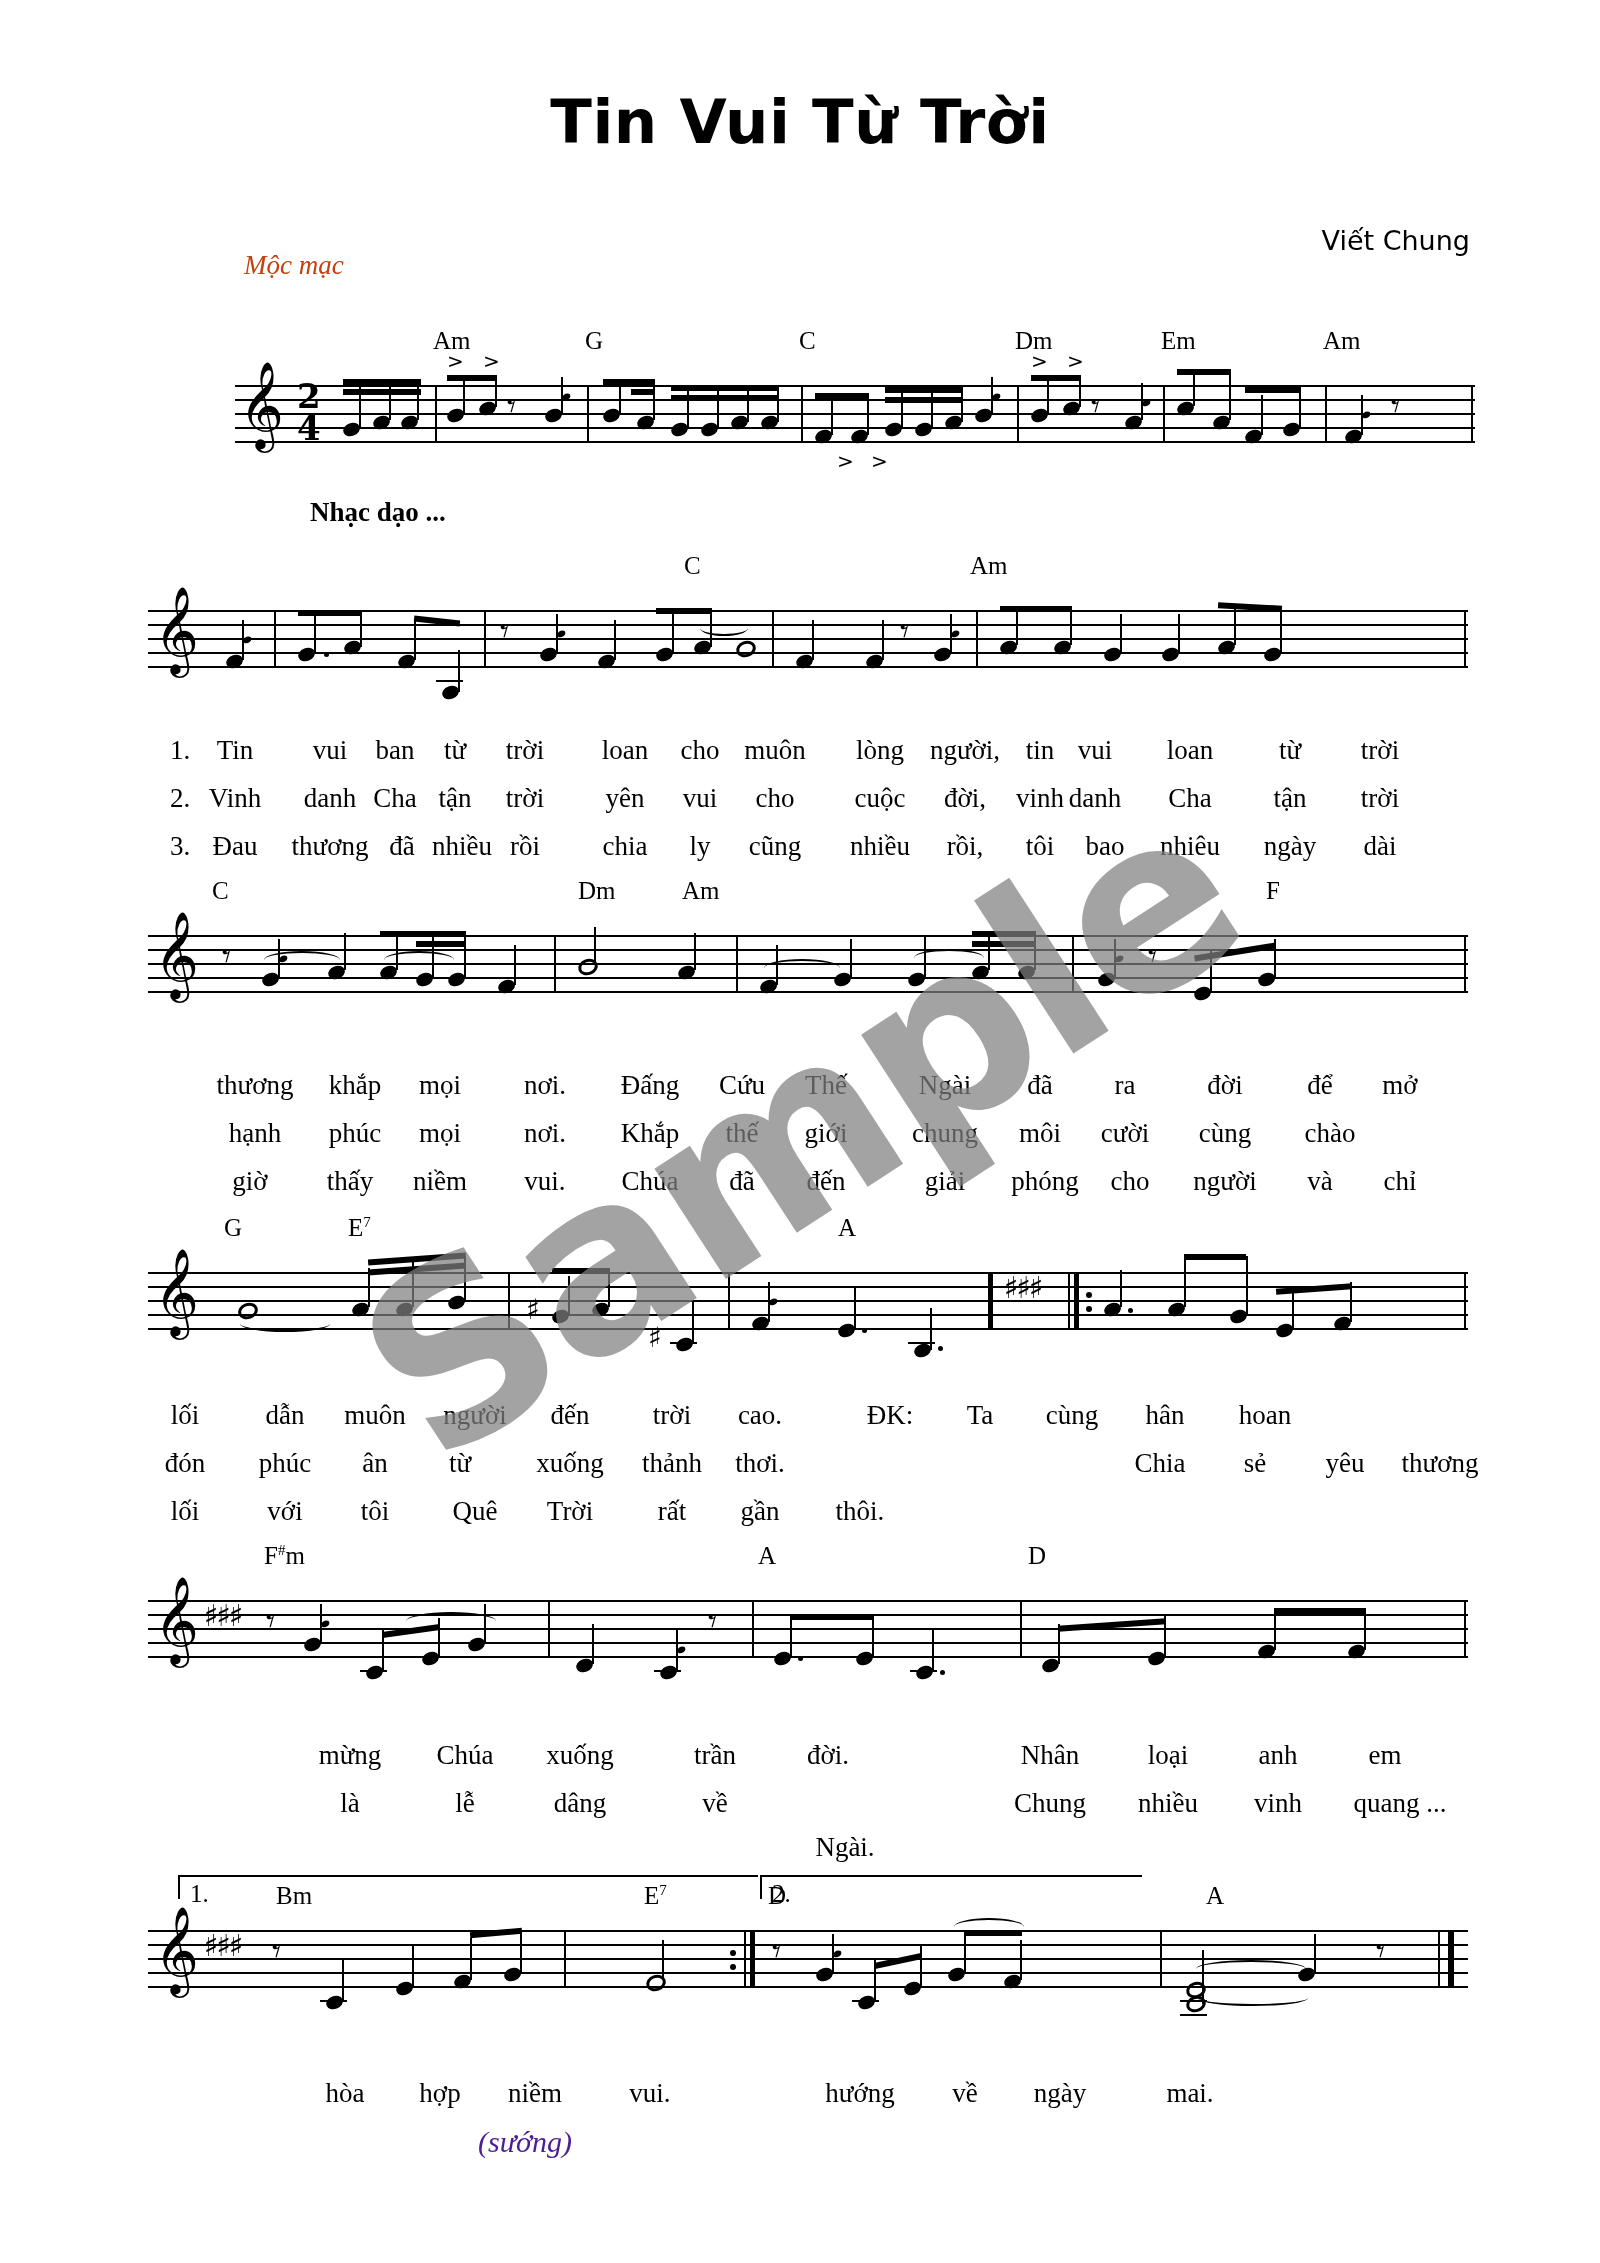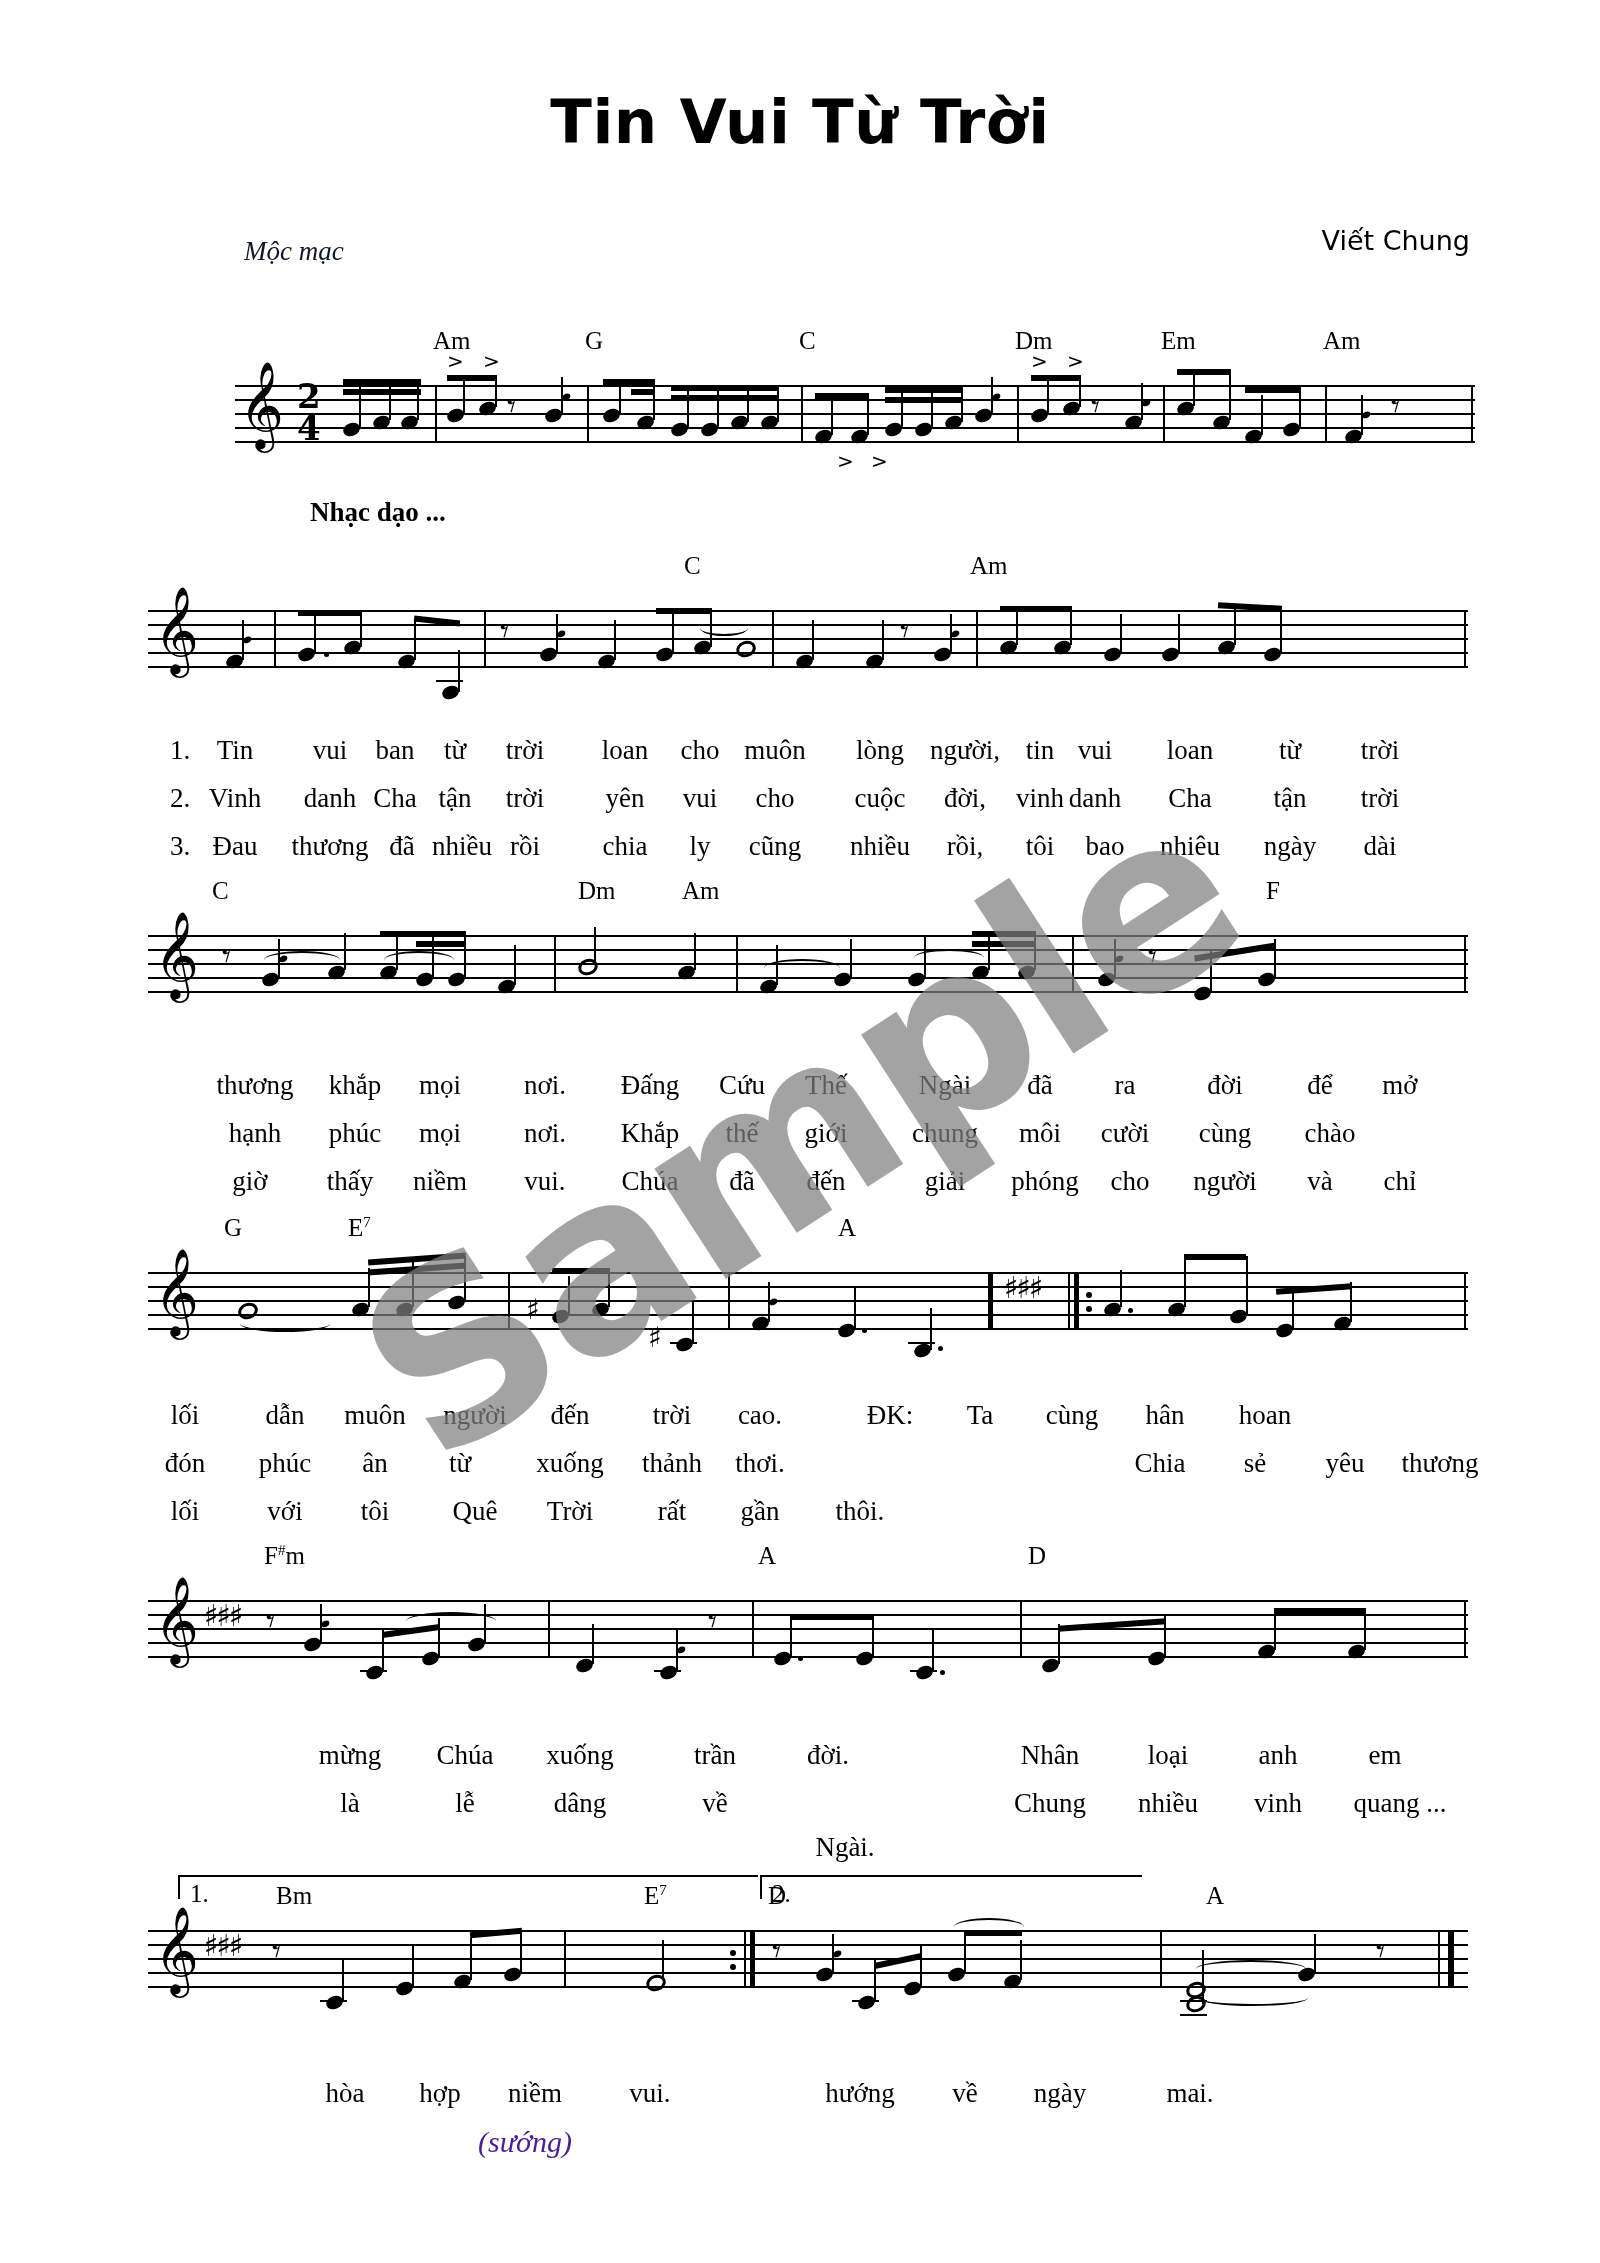--- a/index.html
+++ b/index.html
@@ -29,26 +29,26 @@
     width: 1600px;
     text-align: center;
     font-family: "DejaVu Sans", sans-serif;
     font-weight: bold;
     font-size: 61px;
     letter-spacing: 0.5px;
     color: #000;
   }
   .tempo-mark {
     position: absolute;
-    top: 236px;
+    top: 250px;
     left: 244px;
     font-family: "Liberation Serif", serif;
     font-style: italic;
     font-size: 27px;
-    color: #0f172a;
+    color: #c2410c;
   }
   .composer {
     position: absolute;
     top: 225px;
     right: 130px;
     font-family: "DejaVu Sans", sans-serif;
     font-size: 27px;
     color: #000;
   }
   .interlude {

